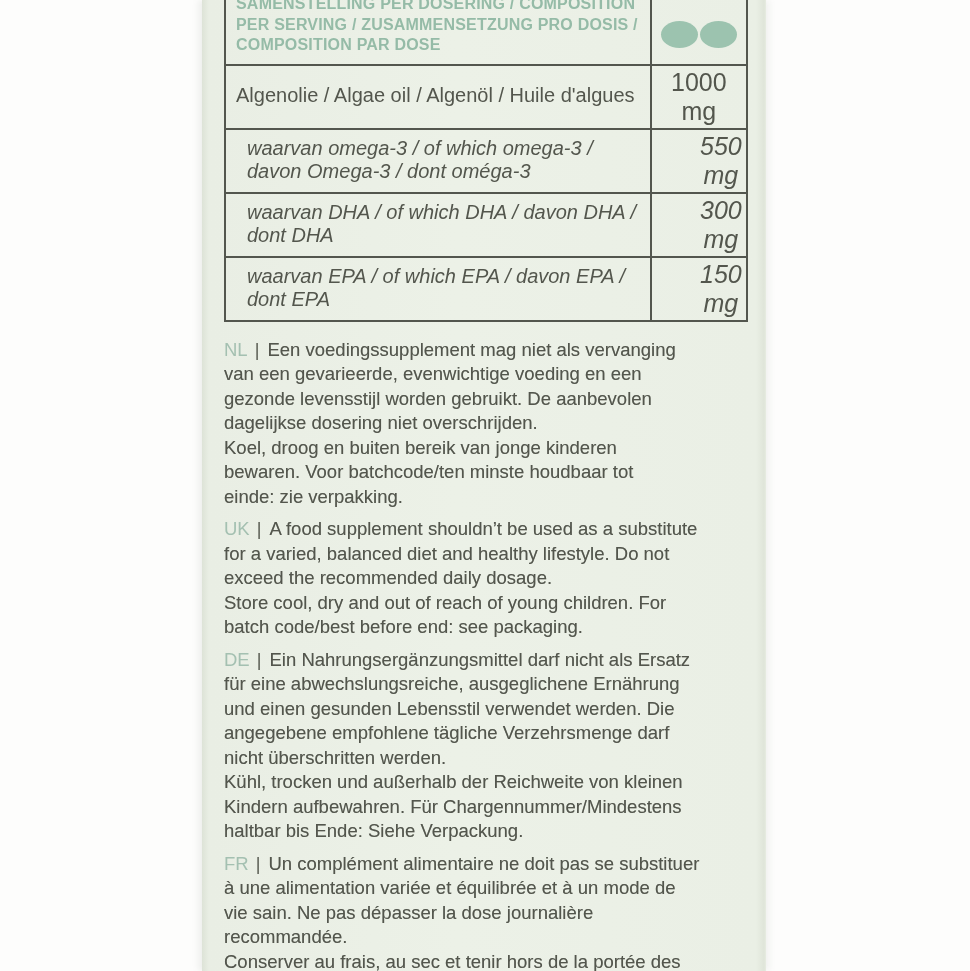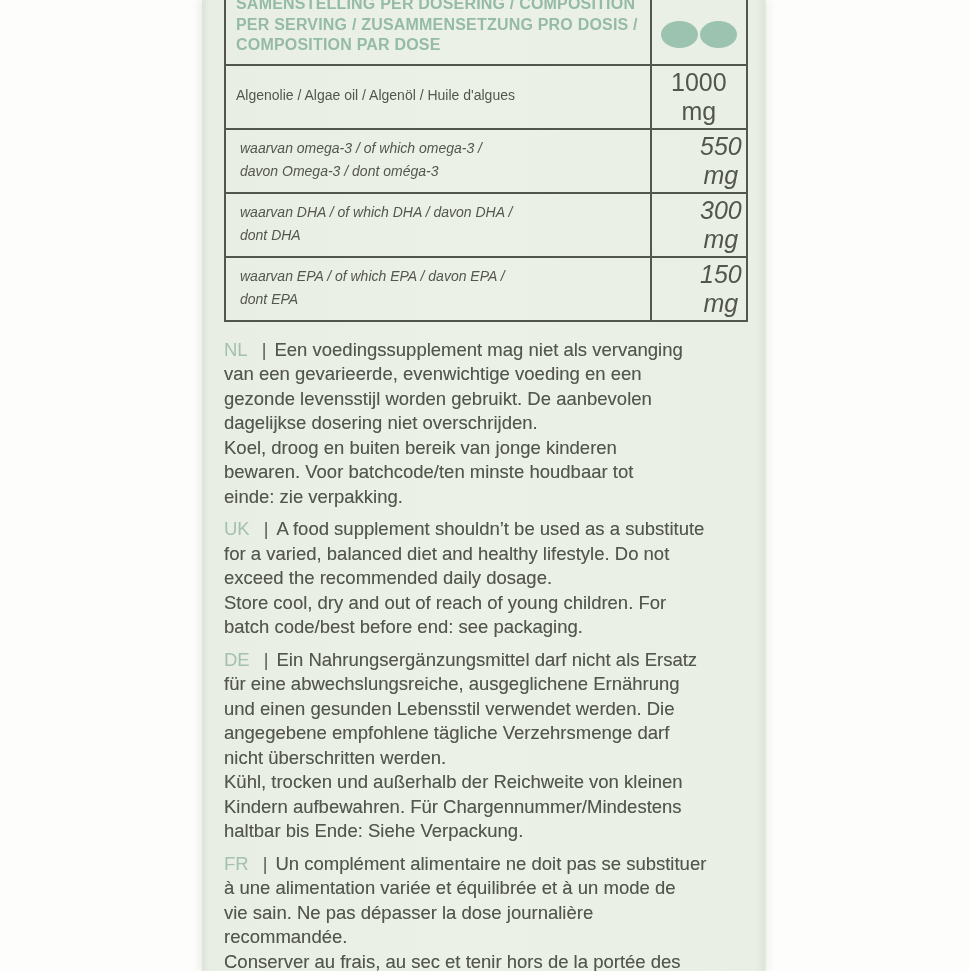--- a/index.html
+++ b/index.html
@@ -54,42 +54,42 @@
   .oval {
     display: inline-block;
     width: 37px;
     height: 27px;
     border-radius: 50%;
     background: #9cc3af;
     margin: 0 1px;
   }
   .lbl {
     padding: 5px 8px 7px 10px;
-    font-size: 14px;
+    font-size: 20px;
     line-height: 23px;
     white-space: pre-line;
     margin-top: 11px;
   }
   .val {
     text-align: center;
     font-size: 25px;
     padding: 2px 4px;
   }
-  .sub .lbl { font-style: italic; padding-left: 14px; }
+  .sub .lbl { font-style: italic; padding-left: 21px; }
   .sub .val { font-style: italic; padding-left: 48px; }
   .paras {
     margin: 16px 8px 0 22px;
     width: 528px;
     color: #53564d;
     font-size: 18.5px;
     line-height: 24.5px;
     text-shadow: 0 0 0.5px rgba(83,86,77,0.45);
   }
   .para { margin: 0 0 8px 0; }
-  .tag { color: #a4c0b1; margin-right: 14px; text-shadow: none; }
+  .tag { color: #a4c0b1; margin-right: 7px; text-shadow: none; }
   .bar { color: #696d63; margin-right: 8px; }
   .body { white-space: pre-line; }
   .storage { white-space: pre-line; }
 </style>
 </head>
 <body>
 
 <div class="stage">
   <div class="panel">
 

